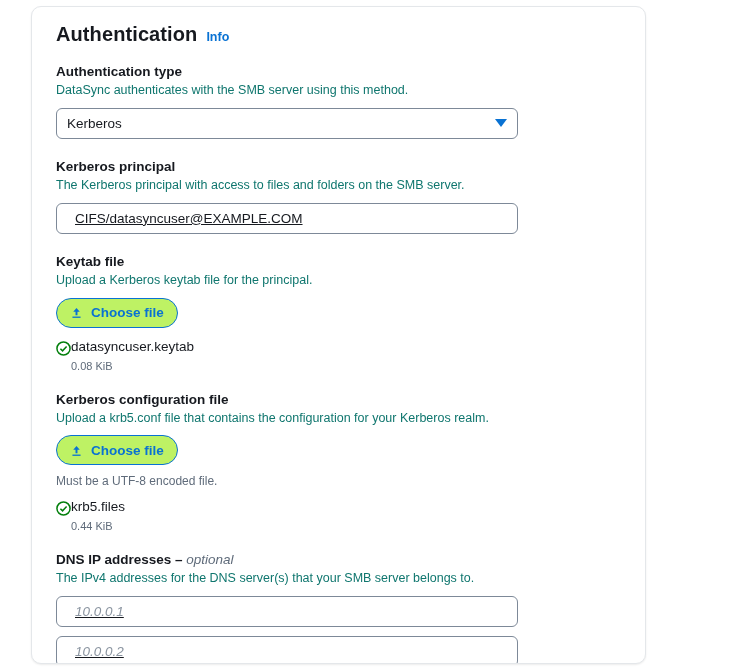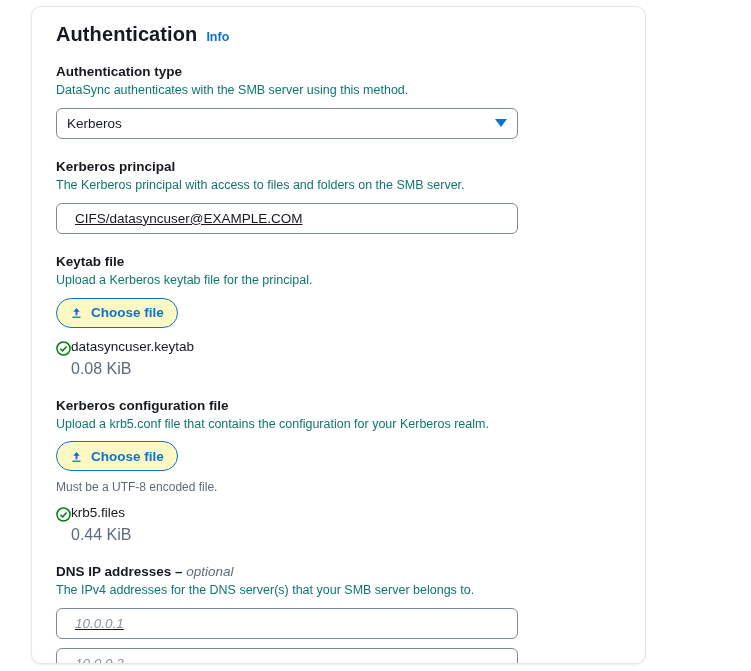--- a/index.html
+++ b/index.html
@@ -123,21 +123,21 @@
   }
 
   .choose-file-btn {
     display: inline-flex;
     align-items: center;
     gap: 8px;
     height: 30px;
     padding: 0 13px;
     border: 1px solid #0972d3;
     border-radius: 16px;
-    background: #fef9c3;
+    background: #bef264;
     color: #0972d3;
     font-size: 13.5px;
     font-weight: bold;
     cursor: pointer;
     font-family: "Liberation Sans", sans-serif;
   }
   .upload-icon {
     display: inline-block;
     width: 13px;
     height: 13px;
@@ -155,21 +155,21 @@
     height: 15px;
     flex: 0 0 15px;
     margin-top: 2px;
   }
   .file-info .file-name {
     font-size: 13.5px;
     color: #16191f;
     line-height: 1.25;
   }
   .file-info .file-size {
-    font-size: 16px;
+    font-size: 11px;
     color: #5f6b7a;
     margin-top: 4px;
   }
 
   .constraint-text {
     font-size: 12px;
     color: #5f6b7a;
     margin-top: 9px;
   }
 

